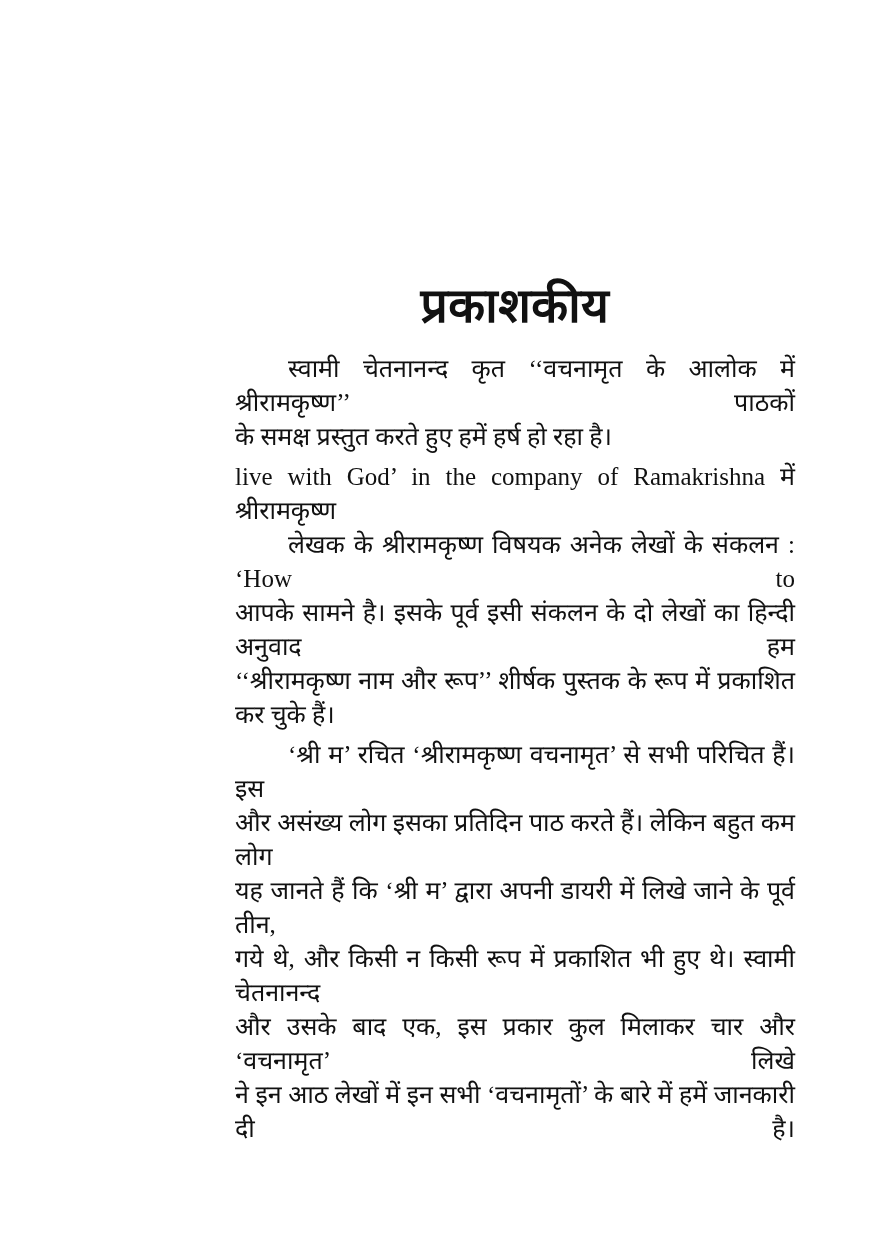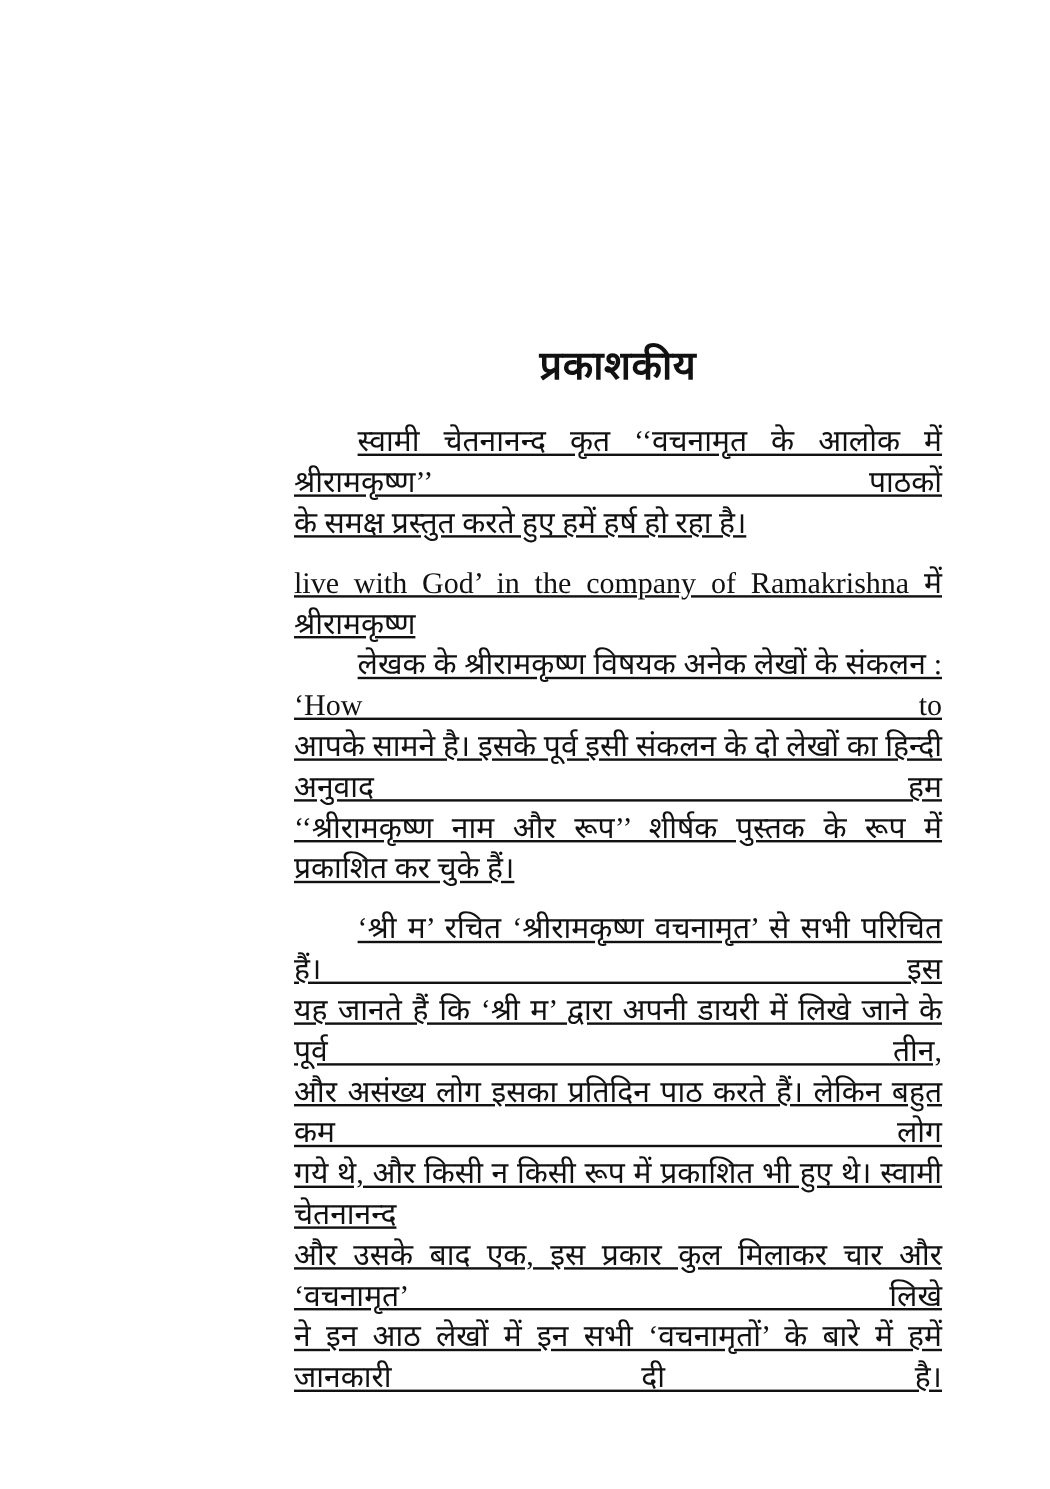--- a/index.html
+++ b/index.html
@@ -15,34 +15,33 @@
     font-family: "Liberation Serif", "DejaVu Serif", serif;
     color: #111111;
   }
   .sheet {
     position: absolute;
     left: 229px;
     top: 283px;
     width: 572px;
   }
   .title {
-    font-size: 33px;
+    font-size: 48px;
     font-weight: bold;
     line-height: 46px;
     text-align: center;
     margin: 0 0 23px 0;
     letter-spacing: 0.5px;
   }
   .bodytext {
     font-size: 25px;
     line-height: 34px;
   }
   .para {
-    margin: 16px;
-    text-decoration: underline;
+    margin: 6px;
   }
   .line {
     text-align: justify;
     text-align-last: justify;
     -moz-text-align-last: justify;
     white-space: normal;
   }
   .line.indent {
     text-indent: 53px;
   }
@@ -62,20 +61,20 @@
         <div class="line last">के समक्ष प्रस्तुत करते हुए हमें हर्ष हो रहा है।</div>
       </div>
       <div class="para">
         <div class="line">live with God’ in the company of Ramakrishna में श्रीरामकृष्ण</div>
         <div class="line indent">लेखक के श्रीरामकृष्ण विषयक अनेक लेखों के संकलन : ‘How to</div>
         <div class="line">आपके सामने है। इसके पूर्व इसी संकलन के दो लेखों का हिन्दी अनुवाद हम</div>
         <div class="line last">‘‘श्रीरामकृष्ण नाम और रूप’’ शीर्षक पुस्तक के रूप में प्रकाशित कर चुके हैं।</div>
       </div>
       <div class="para">
         <div class="line indent">‘श्री म’ रचित ‘श्रीरामकृष्ण वचनामृत’ से सभी परिचित हैं। इस</div>
+        <div class="line">और असंख्य लोग इसका प्रतिदिन पाठ करते हैं। लेकिन बहुत कम लोग</div>
         <div class="line">यह जानते हैं कि ‘श्री म’ द्वारा अपनी डायरी में लिखे जाने के पूर्व तीन,</div>
-        <div class="line">और असंख्य लोग इसका प्रतिदिन पाठ करते हैं। लेकिन बहुत कम लोग</div>
         <div class="line">गये थे, और किसी न किसी रूप में प्रकाशित भी हुए थे। स्वामी चेतनानन्द</div>
         <div class="line">और उसके बाद एक, इस प्रकार कुल मिलाकर चार और ‘वचनामृत’ लिखे</div>
         <div class="line">ने इन आठ लेखों में इन सभी ‘वचनामृतों’ के बारे में हमें जानकारी दी है।</div>
       </div>
     </div>
 </div>
 
 </body></html>

